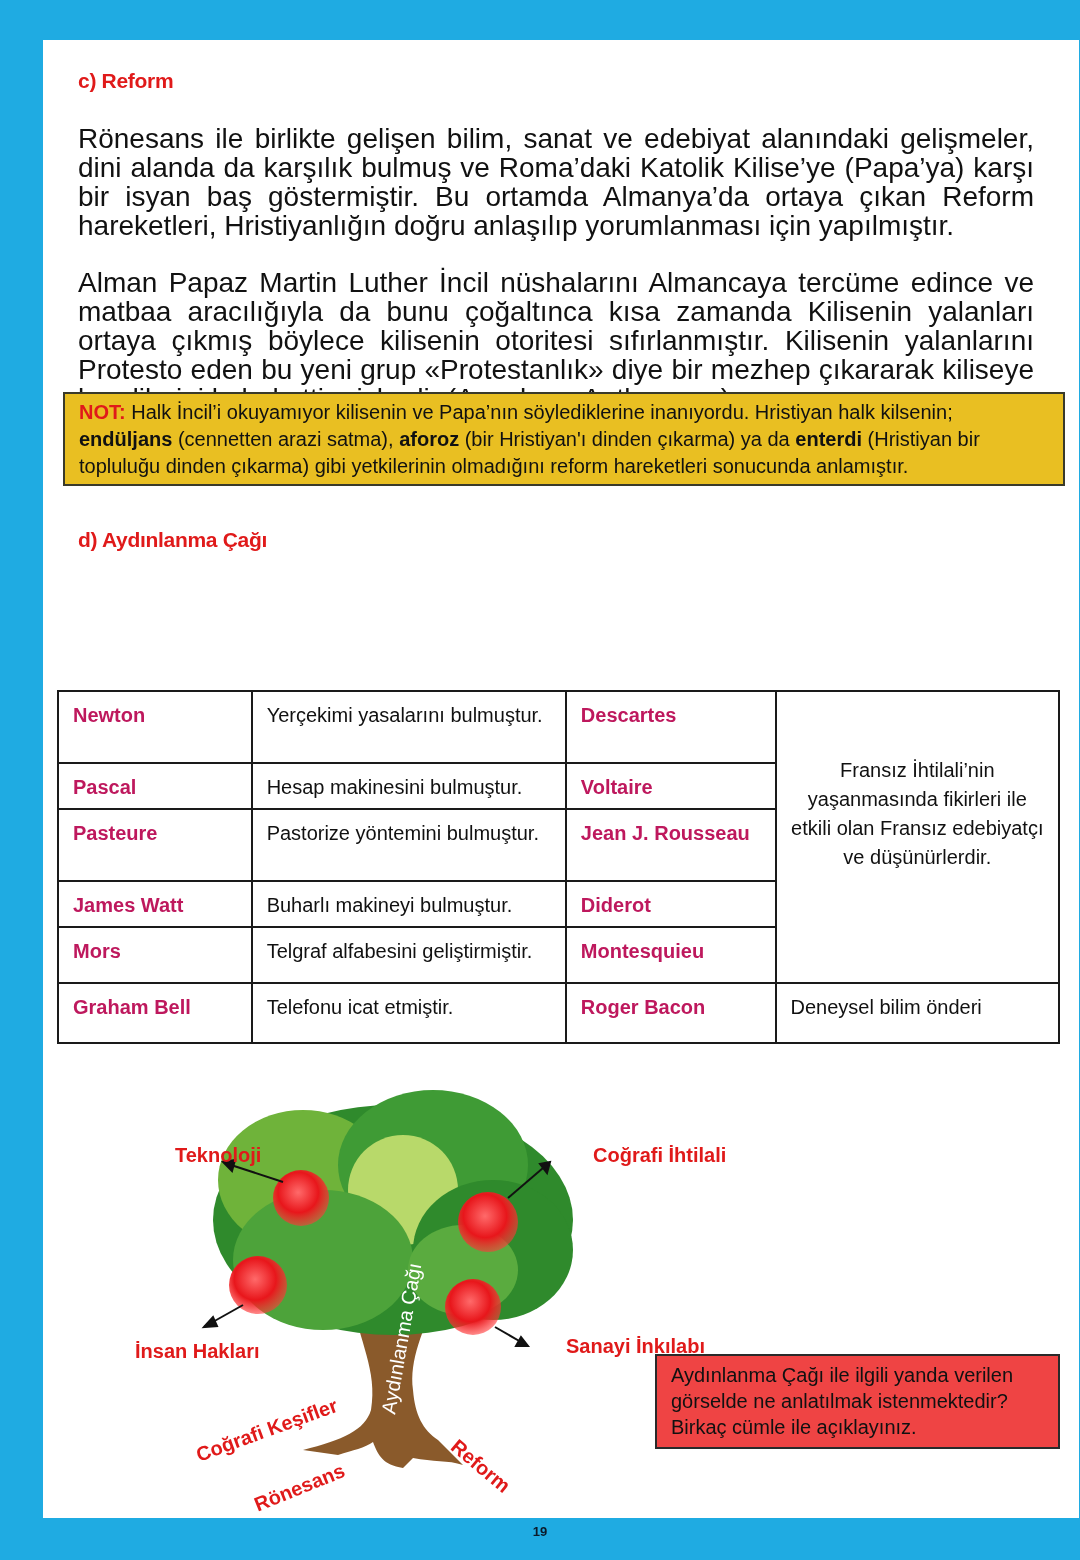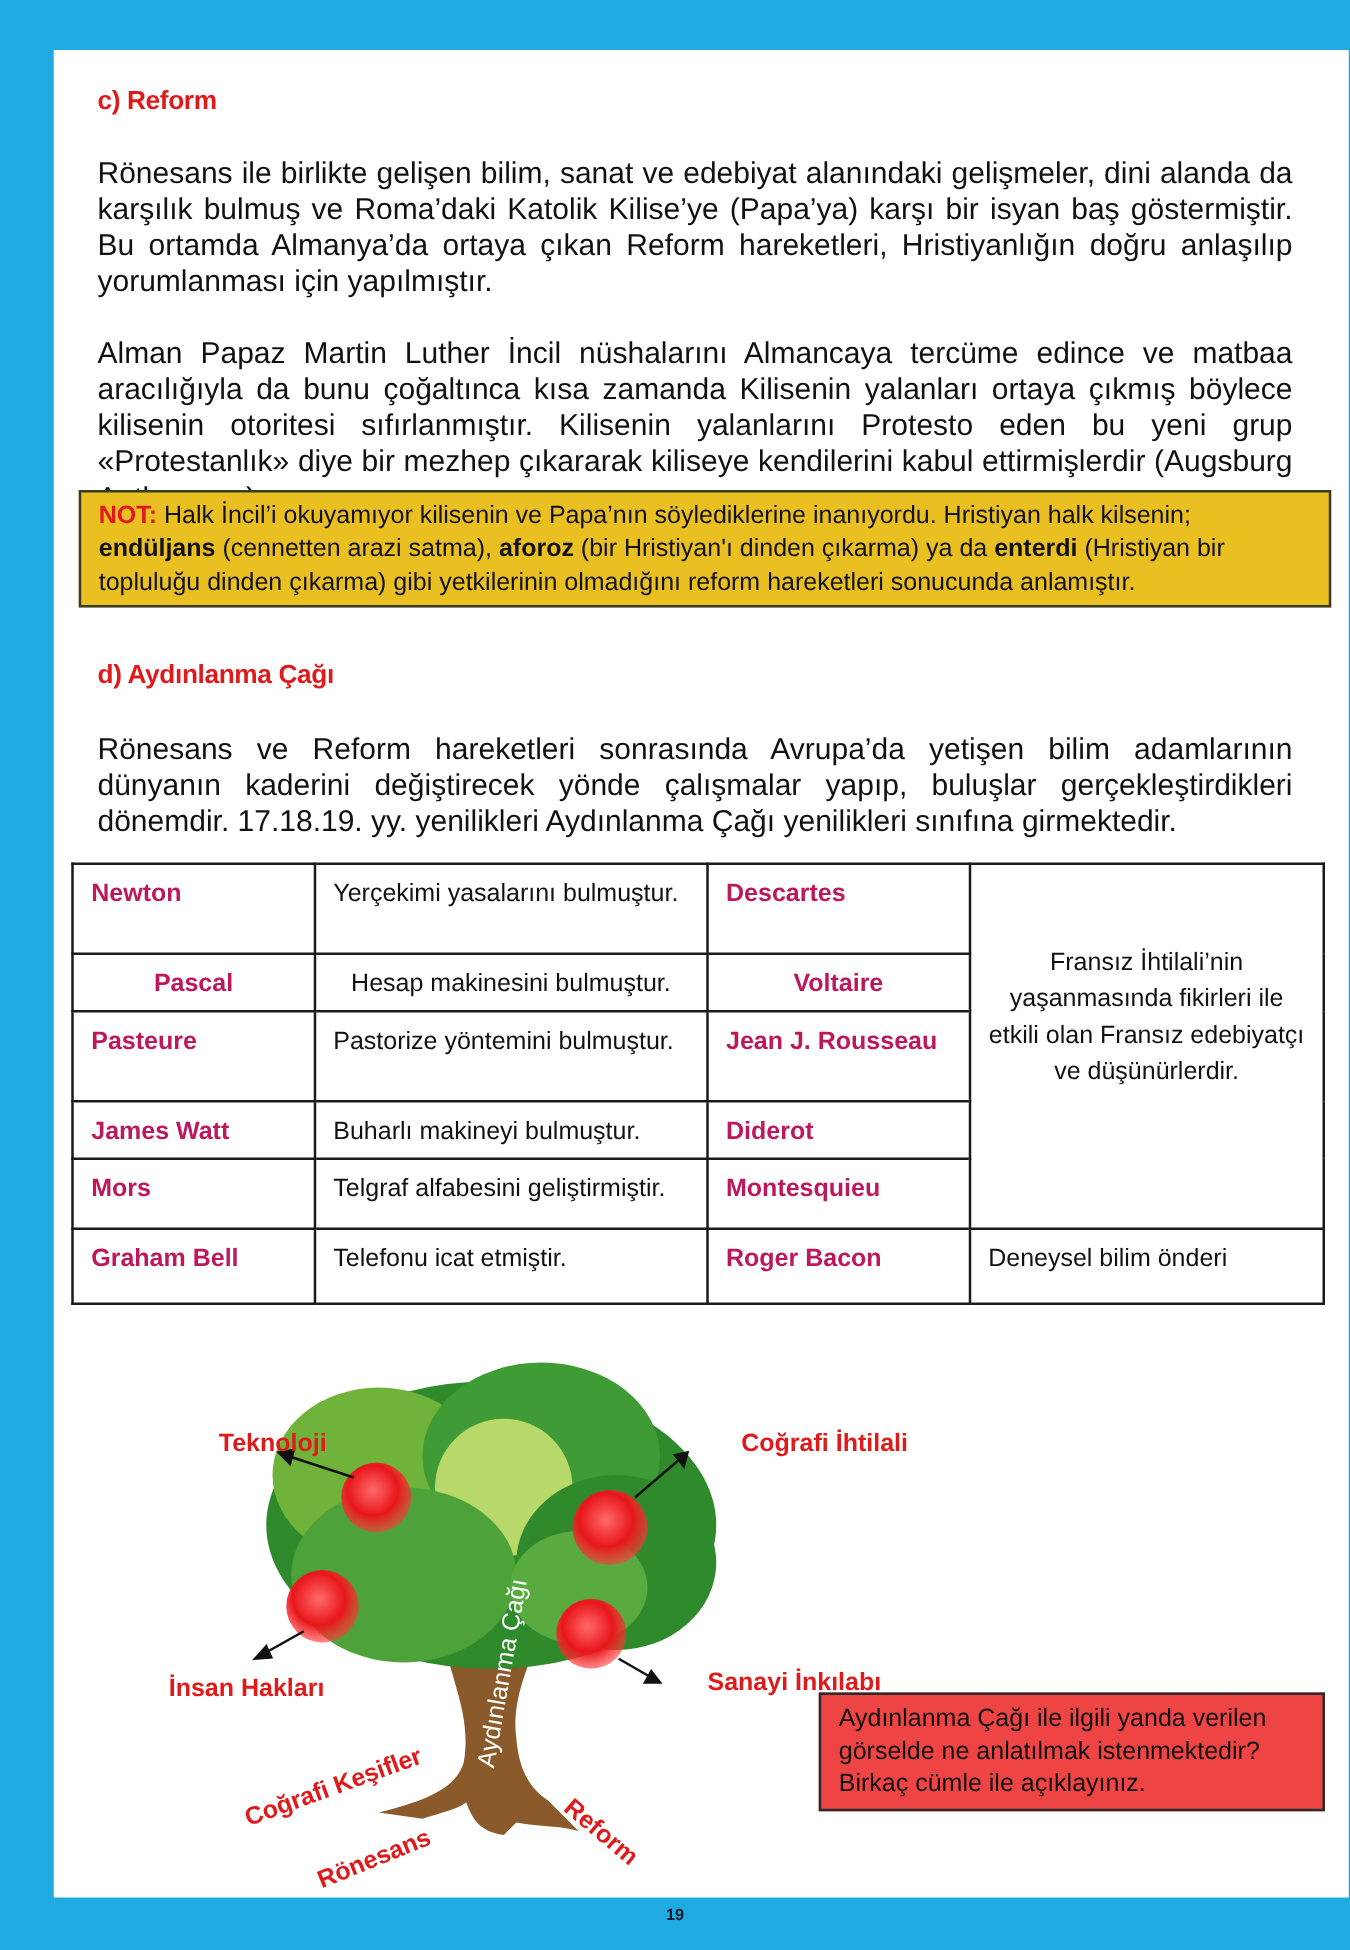--- a/index.html
+++ b/index.html
@@ -22,21 +22,21 @@
     color: #e01a1a;
     font-weight: bold;
     font-size: 21px;
     font-family: "Liberation Sans Narrow", "Liberation Sans", sans-serif;
     letter-spacing: -0.3px;
   }
   .para {
     position: absolute;
     left: 35px;
     width: 956px;
-    font-size: 24px;
+    font-size: 28px;
     line-height: 29px;
     color: #111;
     text-align: justify;
     text-align-last: left;
   }
   .note {
     position: absolute;
     left: 20px; top: 352px;
     width: 1002px; height: 94px;
     background: #e9bf22;
@@ -115,31 +115,30 @@
   <div class="para" style="top:84px;">Rönesans ile birlikte gelişen bilim, sanat ve edebiyat alanındaki gelişmeler, dini alanda da karşılık bulmuş ve Roma’daki Katolik Kilise’ye (Papa’ya) karşı bir isyan baş göstermiştir. Bu ortamda Almanya’da ortaya çıkan Reform hareketleri, Hristiyanlığın doğru anlaşılıp yorumlanması için yapılmıştır.</div>
 
   <div class="para" style="top:228px;">Alman Papaz Martin Luther İncil nüshalarını Almancaya tercüme edince ve matbaa aracılığıyla da bunu çoğaltınca kısa zamanda Kilisenin yalanları ortaya çıkmış böylece kilisenin otoritesi sıfırlanmıştır. Kilisenin yalanlarını Protesto eden bu yeni grup «Protestanlık» diye bir mezhep çıkararak kiliseye kendilerini kabul ettirmişlerdir (Augsburg Antlaşması)</div>
 
   <div class="note">
     <span class="lbl">NOT:</span><span> Halk İncil’i okuyamıyor kilisenin ve Papa’nın söylediklerine inanıyordu. Hristiyan halk kilsenin; </span><b>endüljans</b><span> (cennetten arazi satma), </span><b>aforoz</b><span> (bir Hristiyan'ı dinden çıkarma) ya da </span><b>enterdi</b><span> (Hristiyan bir topluluğu dinden çıkarma) gibi yetkilerinin olmadığını reform hareketleri sonucunda anlamıştır.</span>
   </div>
 
   <div class="heading" style="left:35px; top:488px;">d) Aydınlanma Çağı</div>
 
-  <div class="para" style="top:545px;">Rönesans ve Reform hareketleri sonrasında Avrupa’da yetişen bilim adamlarının dünyanın kaderini değiştirecek yönde çalışmalar yapıp, buluşlar gerçekleştirdikleri dönemdir. 17.18.19. yy. yenilikleri Aydınlanma Çağı yenilikleri sınıfına girmektedir.</div>
 
   <table class="sci">
     <tbody>
         <tr style="height:72px;">
       <td class="name col1">Newton</td>
       <td class="col2">Yerçekimi yasalarını bulmuştur.</td>
       <td class="name col3">Descartes</td>
       <td class="merged col4" rowspan="5">Fransız İhtilali’nin yaşanmasında fikirleri ile etkili olan Fransız edebiyatçı ve düşünürlerdir.</td>
     </tr>
-    <tr style="height:43px;text-align:center;">
+    <tr style="height:43px;">
       <td class="name">Pascal</td>
       <td>Hesap makinesini bulmuştur.</td>
       <td class="name">Voltaire</td>
     </tr>
     <tr style="height:72px;">
       <td class="name">Pasteure</td>
       <td>Pastorize yöntemini bulmuştur.</td>
       <td class="name">Jean J. Rousseau</td>
     </tr>
     <tr style="height:43px;">

